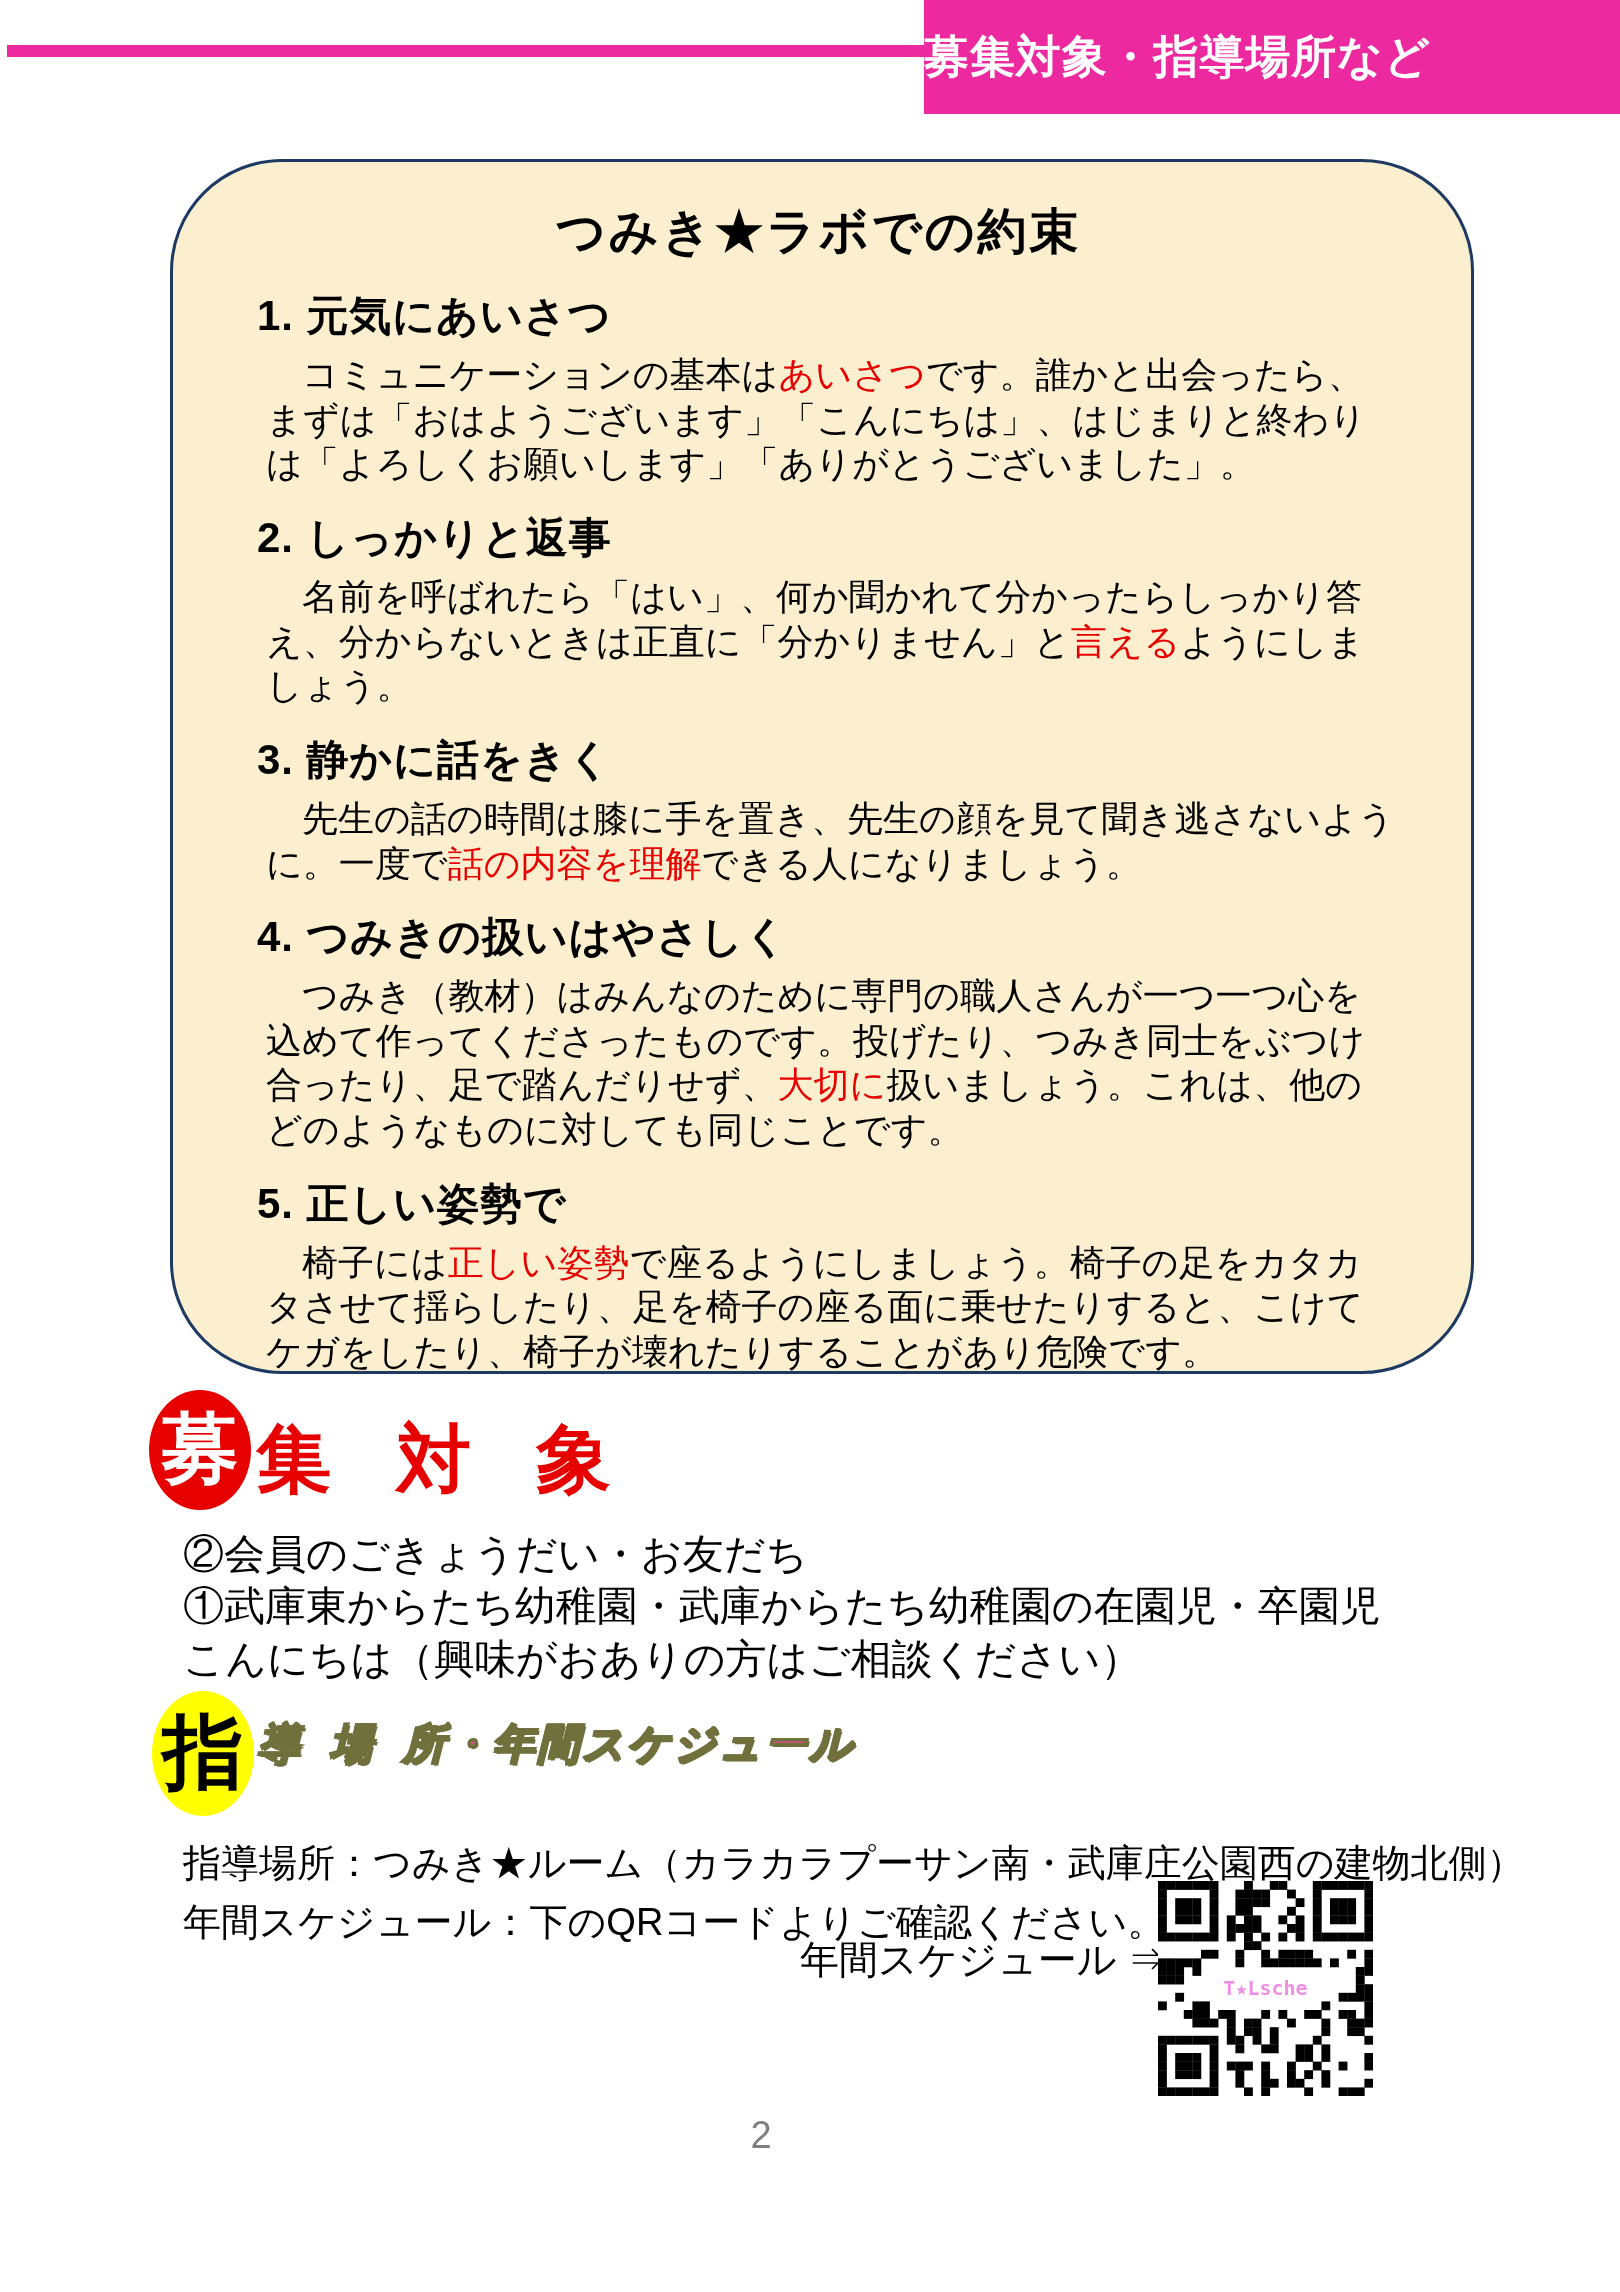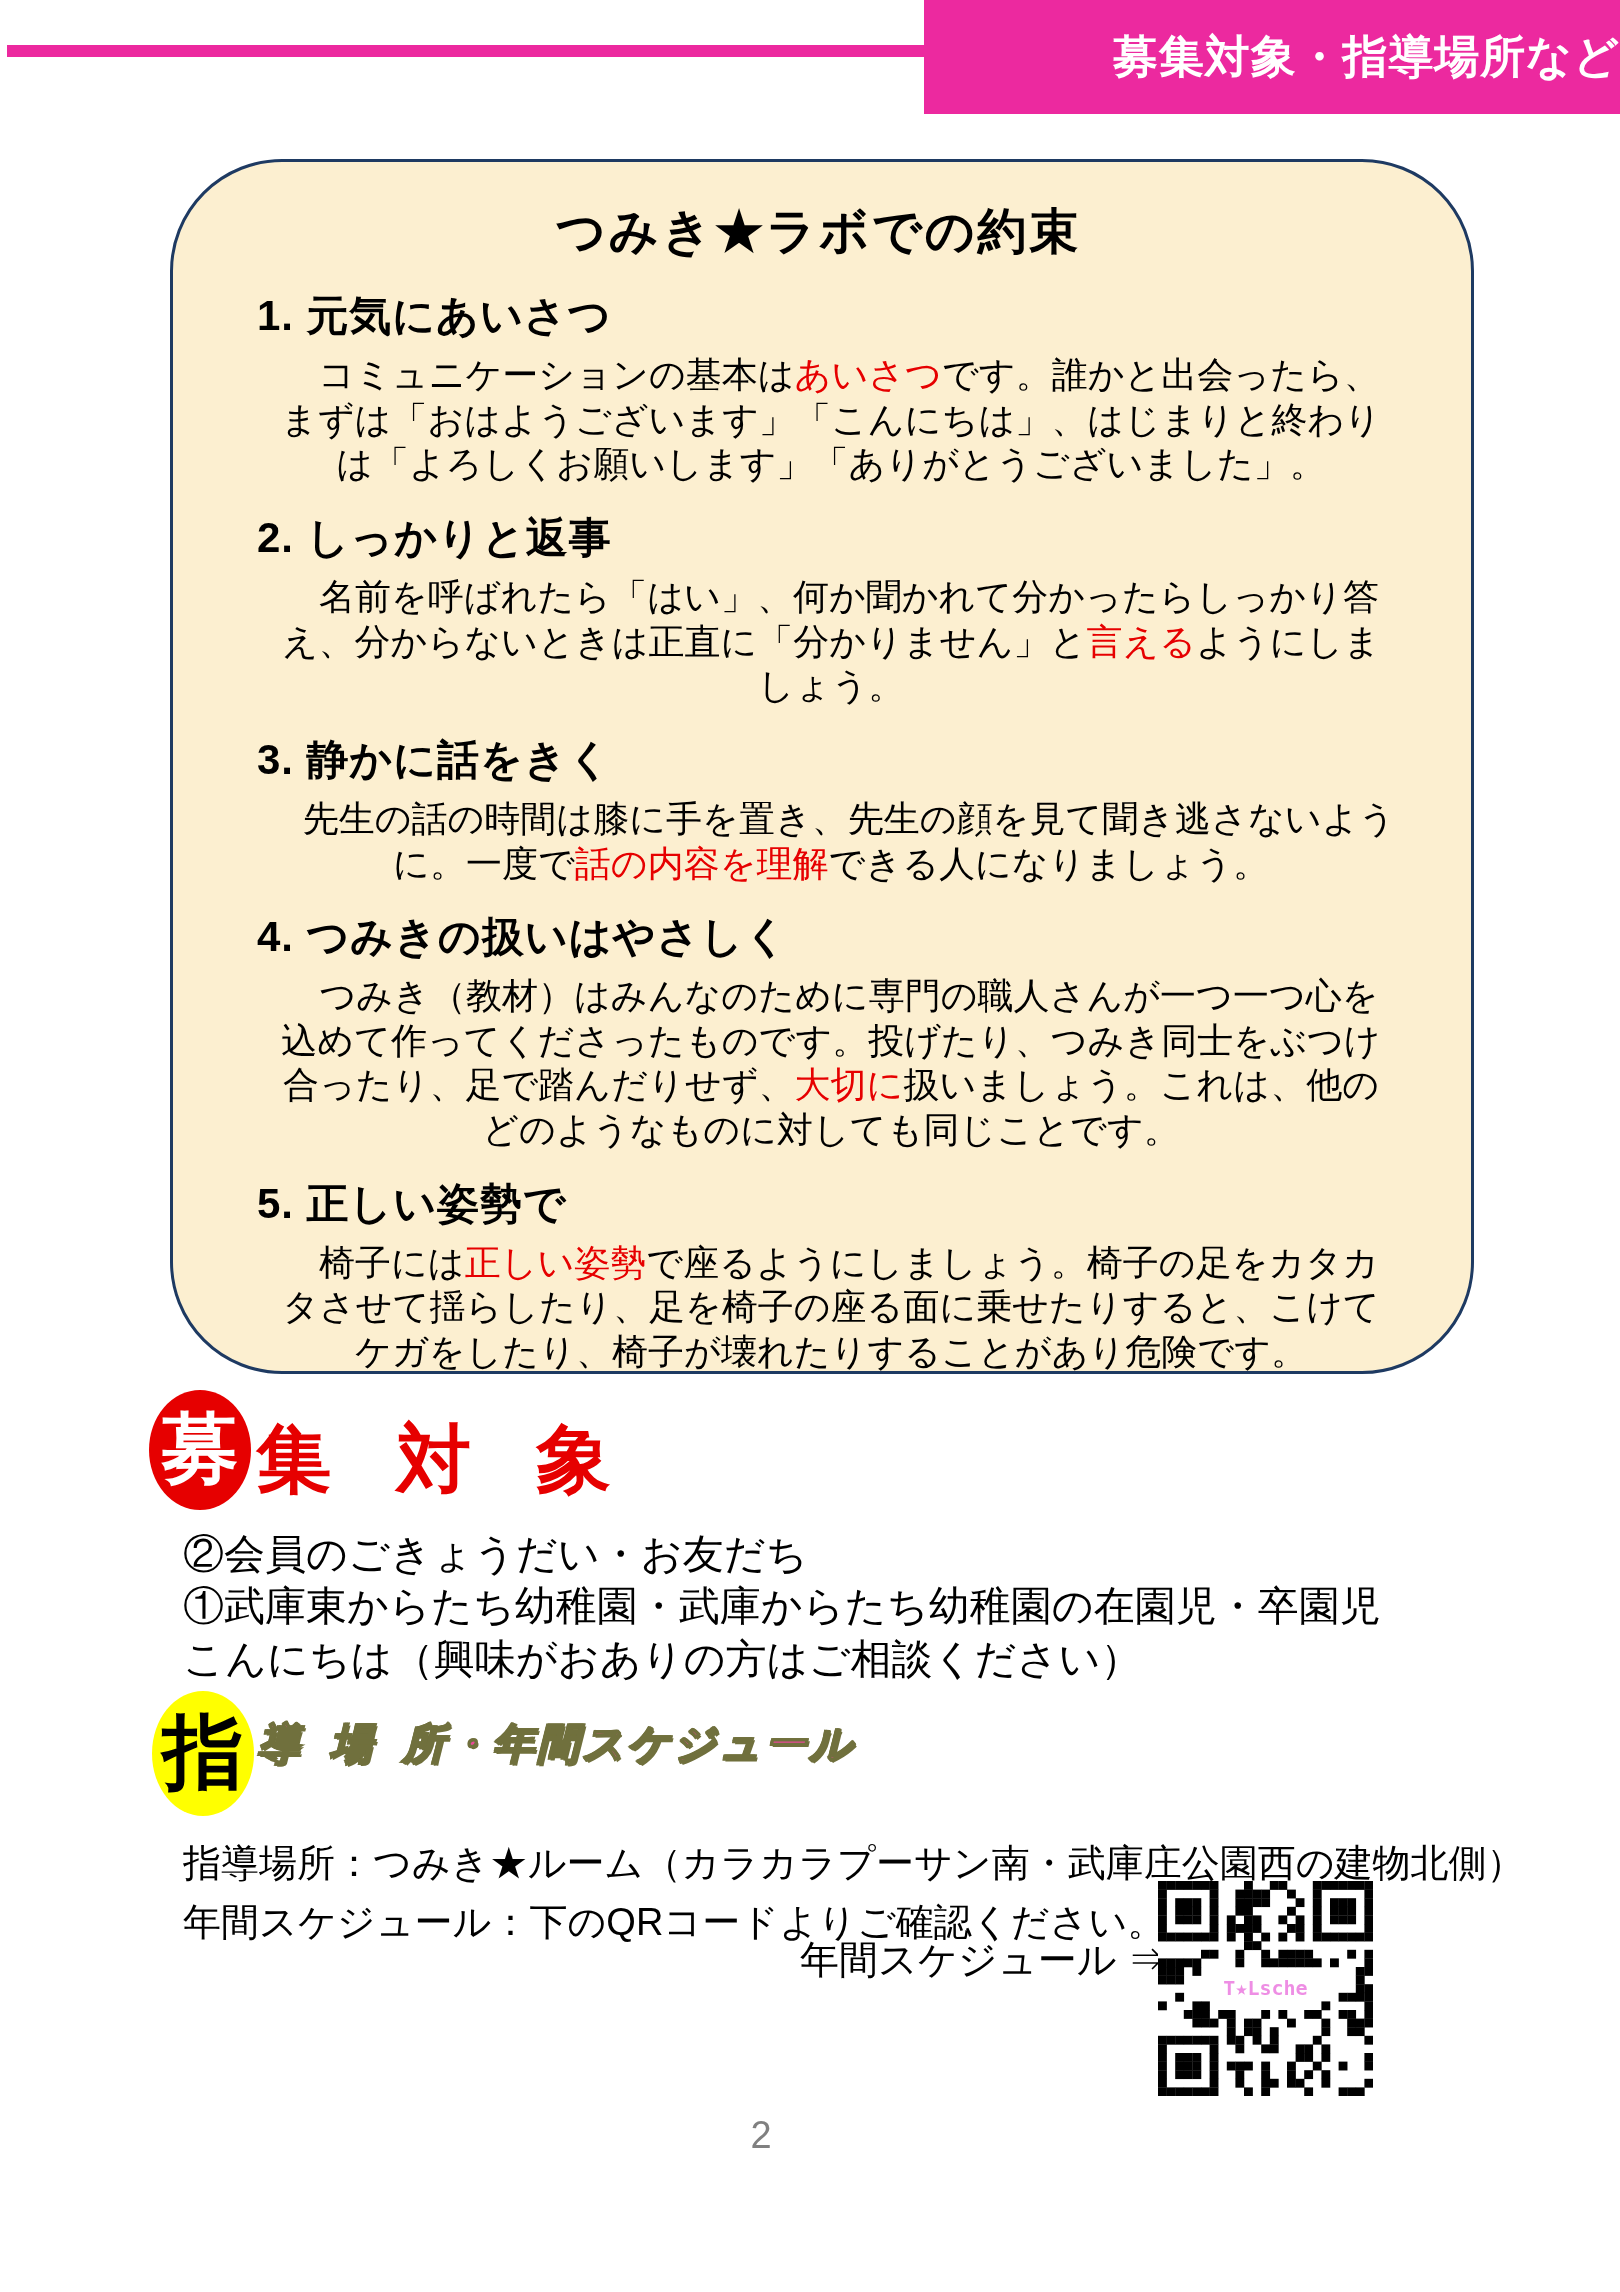--- a/index.html
+++ b/index.html
@@ -10,21 +10,21 @@
     font-family:"Liberation Sans", sans-serif;
     color:#000000;
     overflow:hidden;
   }
 
   
   .top-line{position:absolute;left:7.2px;top:45px;width:919px;height:11.6px;background:#ec299f;}
   .banner{
     position:absolute;left:924px;top:0;width:696px;height:114px;
     background:#ec299f;color:#ffffff;
-    display:flex;align-items:center;justify-content:flex-end;
+    display:flex;align-items:center;justify-content:flex-start;
     font-size:45px;font-weight:bold;letter-spacing:0.9px;
   }
 
   
   .promise-box{
     position:absolute;left:170px;top:159px;width:1304px;height:1215px;
     box-sizing:border-box;
     background:#fcefd0;
     border:3.6px solid #1e3a62;
     border-radius:112px;
@@ -35,21 +35,20 @@
     text-align:center;font-size:49px;font-weight:bold;letter-spacing:2.7px;
     margin:7.2px 0 9px 0;
   }
   .sec-heading{
     font-size:42px;font-weight:bold;
     margin:23px 0 9px 16px;letter-spacing:0.9px;
   }
   .sec-body{
     font-size:36px;line-height:1.24;margin:0 0 0 25px;
     letter-spacing:0px;
-    text-align:center;
   }
   .red-text{color:#e60000;}
 
   
   .recruit-head{position:absolute;left:149px;top:1390px;display:flex;align-items:flex-start;}
   .badge-red{
     width:102px;height:120px;border-radius:50%;
     background:#e60000;color:#ffffff;
     display:flex;align-items:center;justify-content:center;
     font-family:"Liberation Serif", serif;font-weight:bold;font-size:77px;

